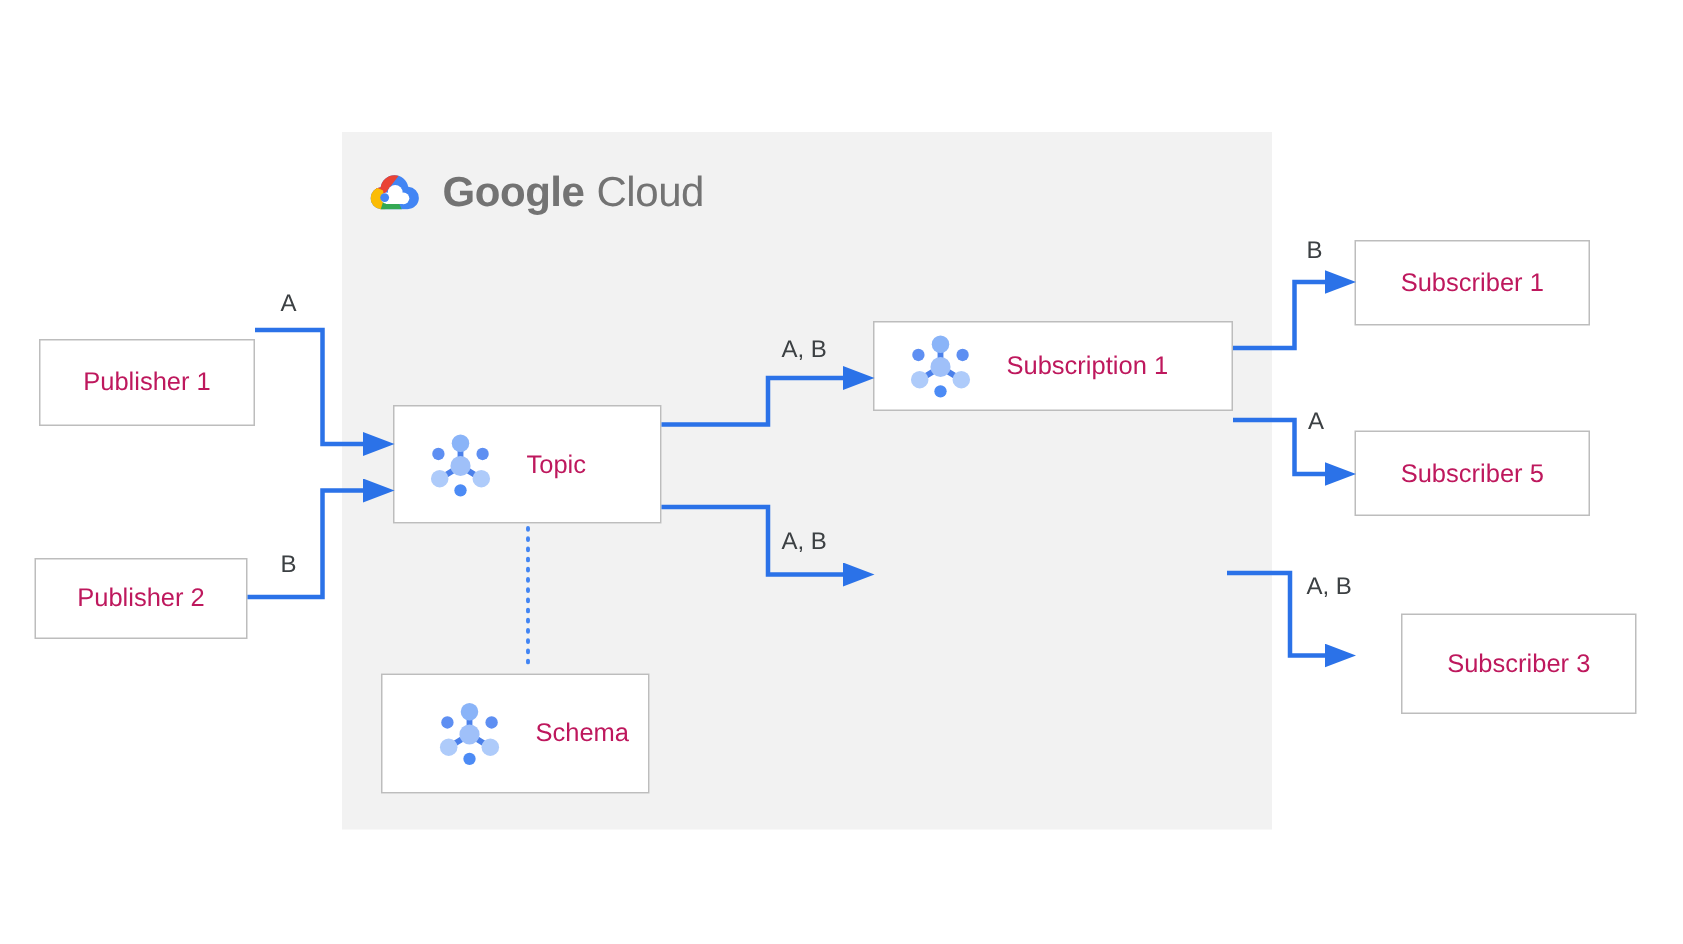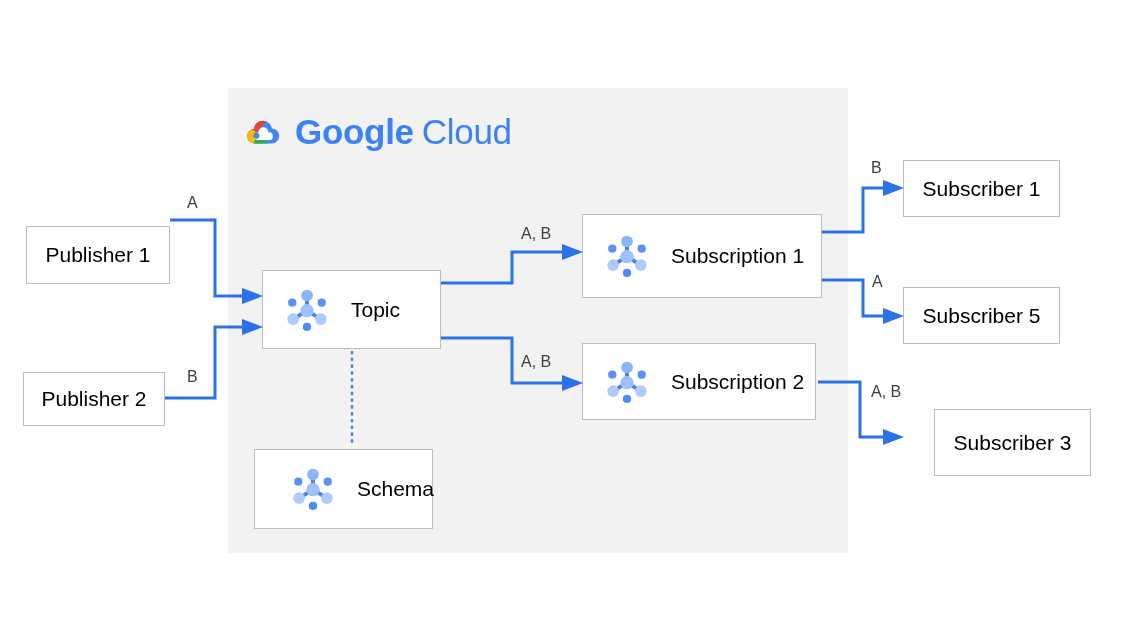--- a/index.html
+++ b/index.html
@@ -18,34 +18,34 @@
     background: #f2f2f2;
   }
   .logo {
     position: absolute;
     left: 244px; top: 112px;
     display: flex;
     align-items: center;
     gap: 13px;
   }
   .logo-icon { width: 38px; height: 31px; display: block; }
-  .logo-text { font-size: 35px; color: #3b82f6; letter-spacing: -0.3px; white-space: nowrap; }
+  .logo-text { font-size: 28px; color: #737373; letter-spacing: -0.3px; white-space: nowrap; }
   .logo-brand { font-weight: 600; }
   .logo-product { font-weight: 400; margin-left: 8px; }
 
   .node {
     position: absolute;
     background: #ffffff;
     border: 1px solid #bdbdbd;
     box-sizing: border-box;
     display: flex;
     align-items: center;
     justify-content: center;
-    color: #000000;
-    font-size: 21px;
+    color: #be185d;
+    font-size: 17px;
   }
   .node.icon-node {
     justify-content: flex-start;
     padding-left: 18px;
     gap: 18px;
   }
   .node-icon { width: 52px; height: 52px; flex: 0 0 auto; display: block; }
   .node-label { white-space: nowrap; }
 
   .edge-label {
@@ -126,33 +126,27 @@
     <span class="node-label">Topic</span>
   </div>
 
   <div class="node icon-node" style="left:254px; top:449px; width:179px; height:80px;padding-left:32px;">
     <svg class="node-icon" viewBox="0 0 24 24">
         <use href="#pubsub-icon"></use>
       </svg>
     <span class="node-label">Schema</span>
   </div>
 
-  <div class="node icon-node" style="left:582px; top:214px; width:240px; height:84px;">
+  <div class="node icon-node" style="left:582px; top:214px; width:240px; height:60px;">
     <svg class="node-icon" viewBox="0 0 24 24">
         <use href="#pubsub-icon"></use>
       </svg>
     <span class="node-label">Subscription 1</span>
   </div>
 
-  <div class="node icon-node" style="left:582px; top:343px; width:234px; height:77px;">
-    <svg class="node-icon" viewBox="0 0 24 24">
-        <use href="#pubsub-icon"></use>
-      </svg>
-    <span class="node-label">Subscription 2</span>
-  </div>
 
   <div class="node" style="left:903px; top:160px; width:157px; height:57px;">
     <span class="node-label">Subscriber 1</span>
   </div>
 
   <div class="node" style="left:903px; top:287px; width:157px; height:57px;">
     <span class="node-label">Subscriber 5</span>
   </div>
 
   <div class="node" style="left:934px; top:409px; width:157px; height:67px;">

